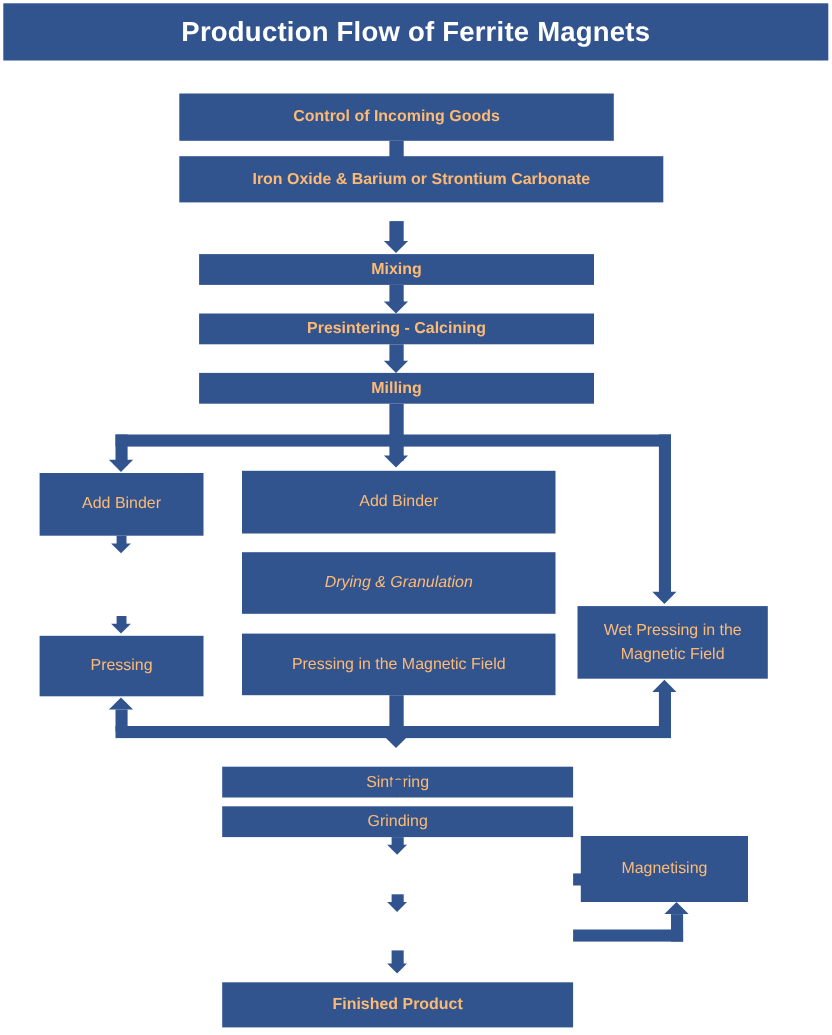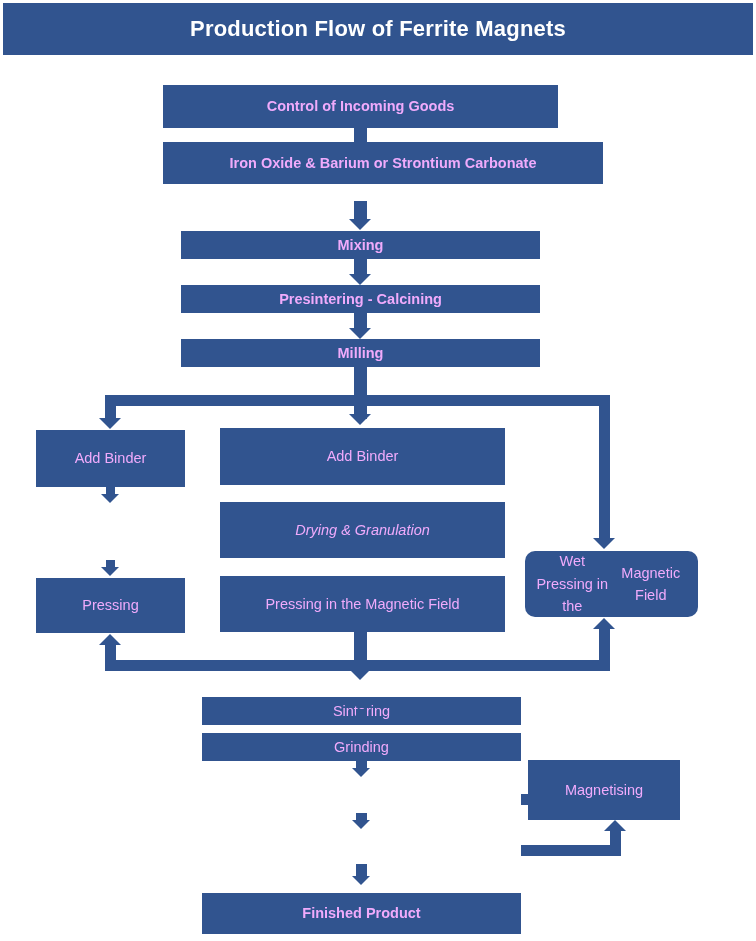--- a/index.html
+++ b/index.html
@@ -23,28 +23,28 @@
     top: 3px;
     width: 750px;
     height: 52px;
     background: #31548F;
     display: flex;
     align-items: center;
     justify-content: center;
   }
   .title-bar .title-text {
     color: #ffffff;
-    font-size: 22px;
+    font-size: 25px;
     font-weight: bold;
     letter-spacing: 0.2px;
   }
   .node {
     position: absolute;
     background: #31548F;
-    color: #f0abfc;
+    color: #fdba74;
     display: flex;
     align-items: center;
     justify-content: center;
     text-align: center;
     font-size: 14.5px;
     line-height: 1.55;
     box-sizing: border-box;
     padding: 0 8px;
   }
   .node.bold {
@@ -162,21 +162,21 @@
   </div>
 
   <div class="node" style="left:220px; top:502px; width:285px; height:56px;font-style:italic;">
     <span class="label">Drying &amp; Granulation</span>
   </div>
 
   <div class="node" style="left:220px; top:576px; width:285px; height:56px;">
     <span class="label">Pressing in the Magnetic Field</span>
   </div>
 
-  <div class="node" style="left:525px; top:551px; width:173px; height:66px; border-radius:10px;">
+  <div class="node" style="left:525px; top:551px; width:173px; height:66px; flex-direction:column;">
     <span class="label">Wet Pressing in the</span>
     <span class="label">Magnetic Field</span>
   </div>
 
   <div class="conn" style="left:105px; top:660px; width:505px; height:11px;"></div>
 
   <div class="conn" style="left:105px; top:645px; width:11px; height:20px;"></div>
   <div class="arrow-up" style="left:99px; top:634px;"></div>
 
   <div class="conn" style="left:599px; top:629px; width:11px; height:36px;"></div>

